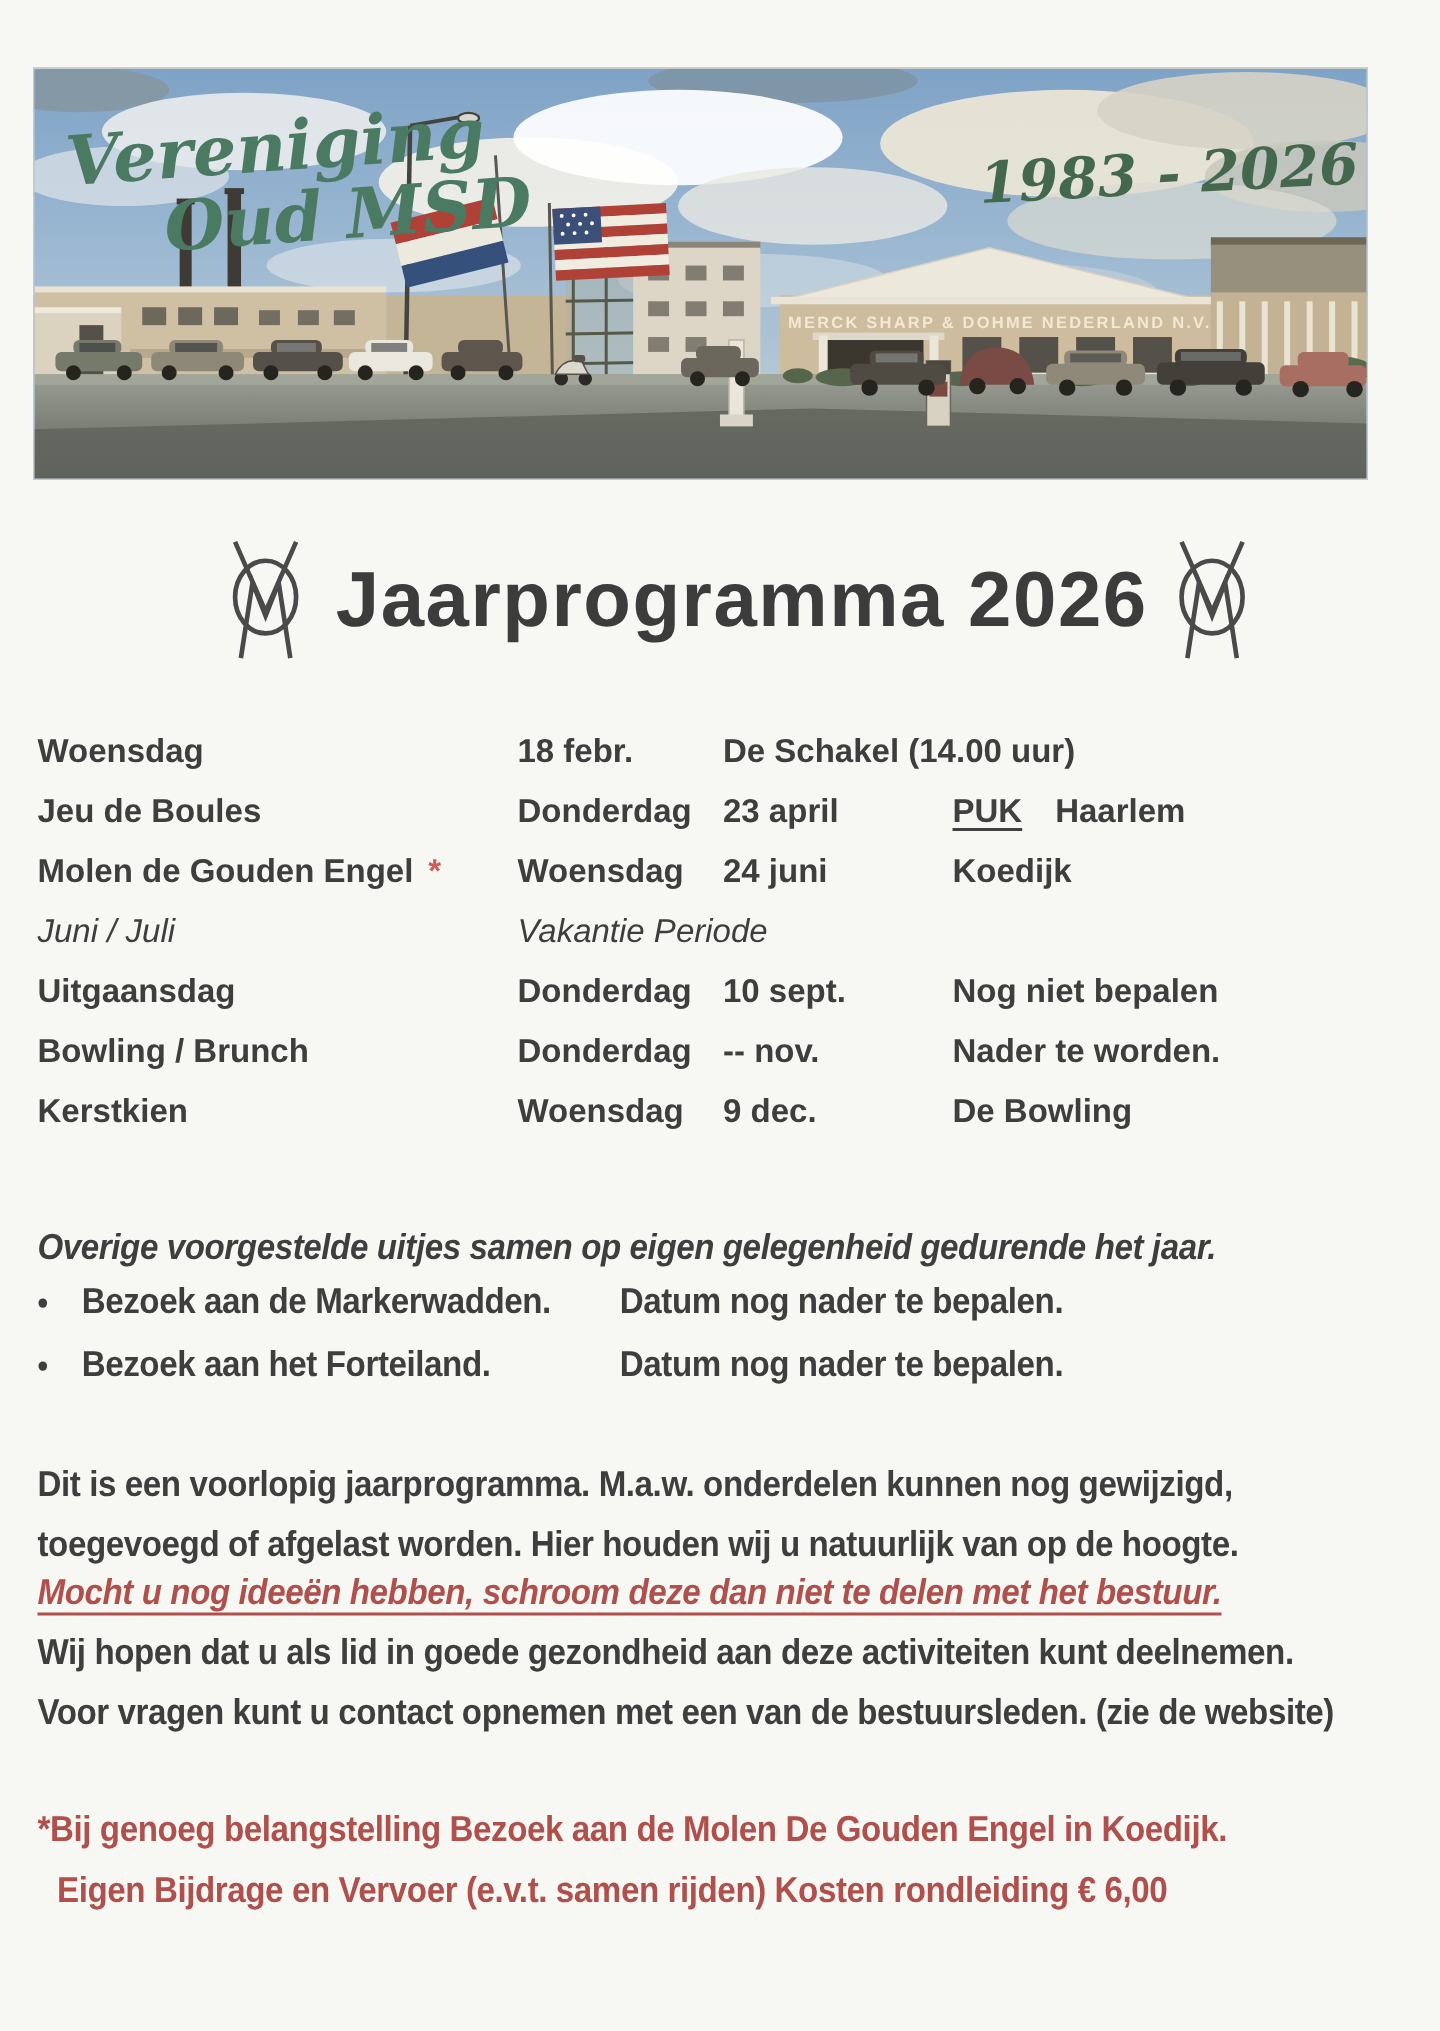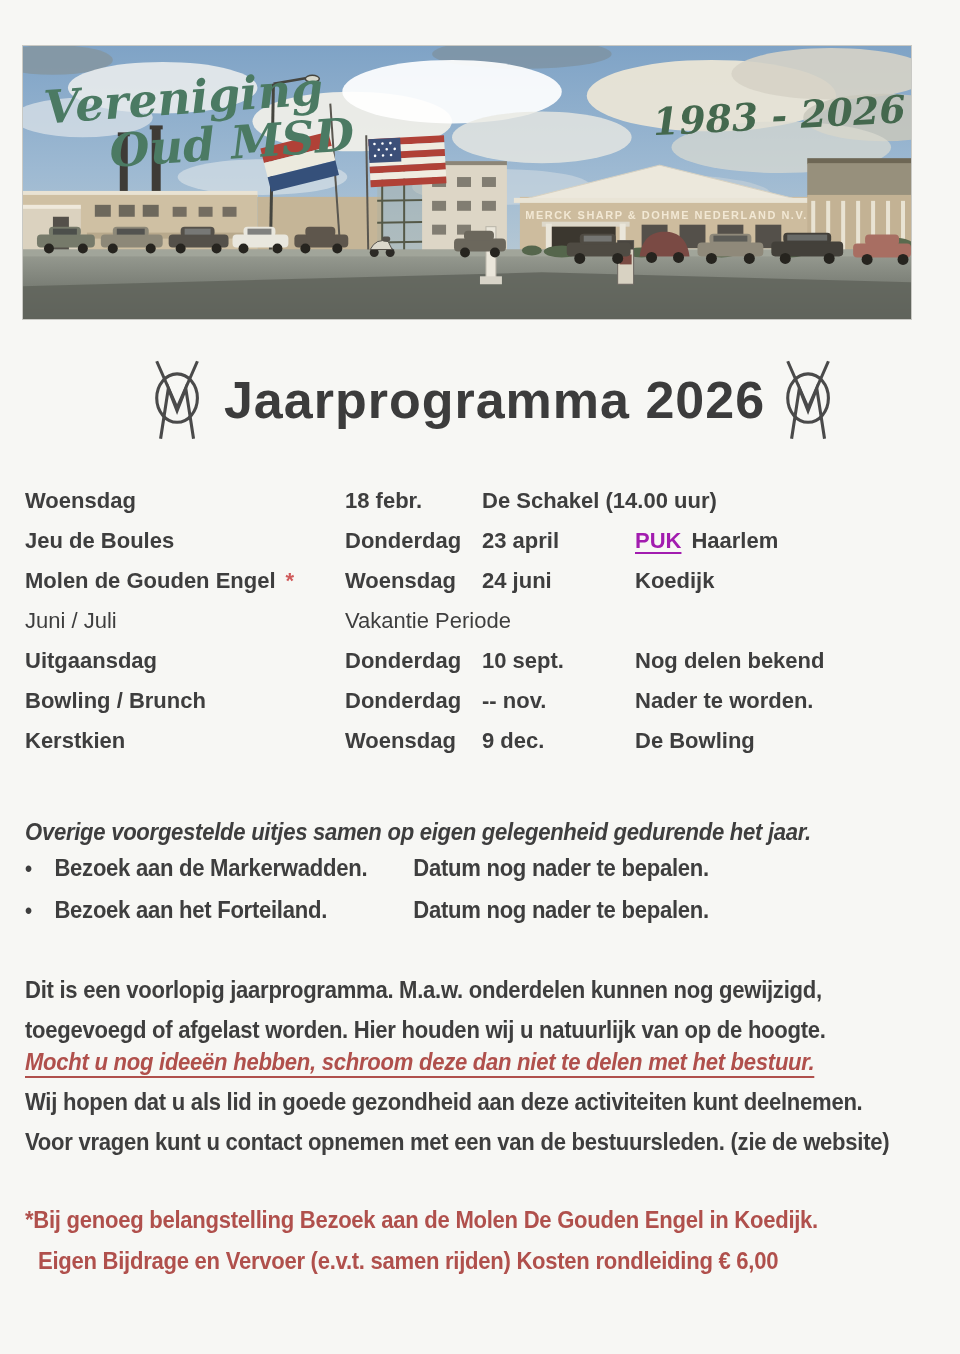--- a/index.html
+++ b/index.html
@@ -26,25 +26,25 @@
   }
   .logo { width:62px; height:88px; }
 
   .schedule { position:absolute; top:488px; left:25px; right:10px; }
   .srow {
     display:grid; grid-template-columns:320px 137px 153px 1fr;
     height:40px; align-items:start;
     font-size:22px; font-weight:bold; color:#3e3e3e; white-space:nowrap;
   }
   .srow .ast { color:#d05b5b; margin-left:10px; font-weight:bold; }
-  .srow.italic-row { font-weight:normal; }
+  .srow.italic-row { font-weight:normal; font-style:italic; }
   .srow.italic-row .day { grid-column:2 / span 2; }
   .link {
-    color:#a21caf; text-decoration:underline; text-decoration-thickness:2px;
-    text-underline-offset:4px; margin-right:10px; cursor:pointer;
+    color:#404040; text-decoration:underline; text-decoration-thickness:2px;
+    text-underline-offset:4px; margin-right:22px; cursor:pointer;
   }
 
   .narrow {
     position:absolute; left:25px; white-space:nowrap;
     font-weight:bold; font-size:24px; letter-spacing:-0.3px; color:#3e3e3e;
     transform:scaleX(0.92); transform-origin:0 0;
   }
   .intro { font-style:italic; }
   .bullets { position:absolute; left:25px; transform:scaleX(0.92); transform-origin:0 0; }
   .bullet-row {
@@ -364,21 +364,21 @@
     </div>
     <div class="srow italic-row">
       <span class="act">Juni / Juli</span>
       <span class="day">Vakantie Periode</span>
       <span class="loc"></span>
     </div>
     <div class="srow">
       <span class="act">Uitgaansdag</span>
       <span class="day">Donderdag</span>
       <span class="date">10 sept.</span>
-      <span class="loc">Nog delen bekend</span>
+      <span class="loc">Nog niet bepalen</span>
     </div>
     <div class="srow">
       <span class="act">Bowling / Brunch</span>
       <span class="day">Donderdag</span>
       <span class="date">-- nov.</span>
       <span class="loc">Nader te worden.</span>
     </div>
     <div class="srow">
       <span class="act">Kerstkien</span>
       <span class="day">Woensdag</span>

